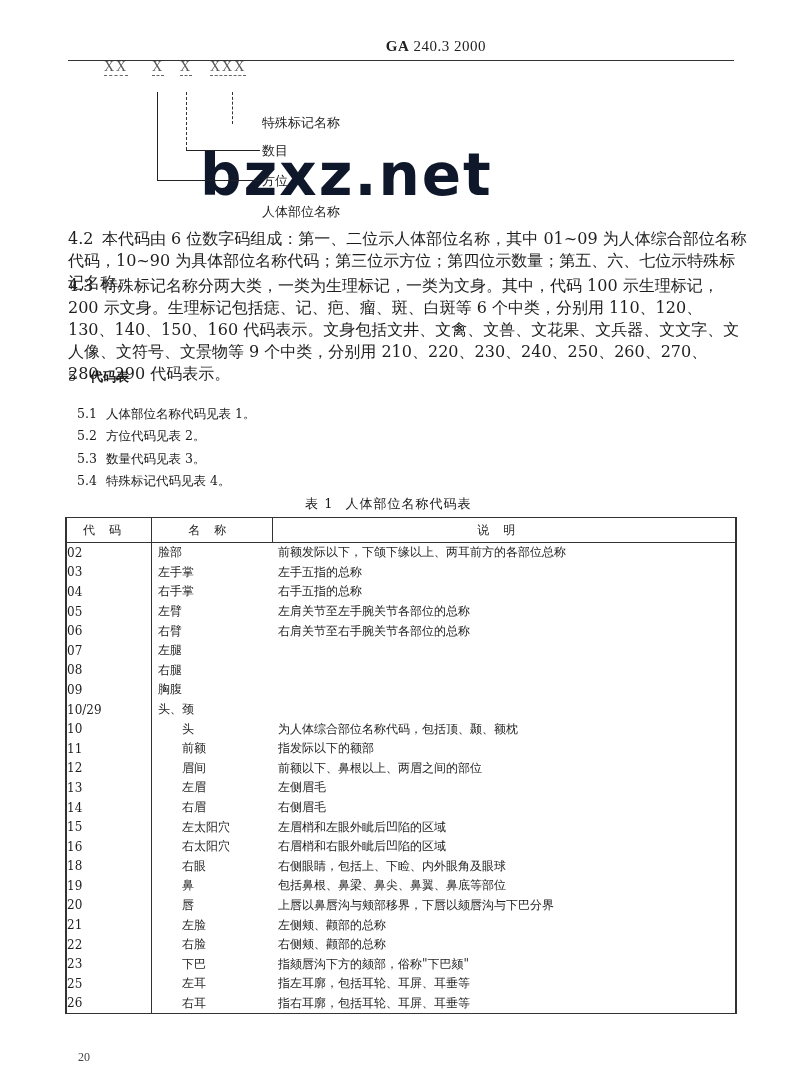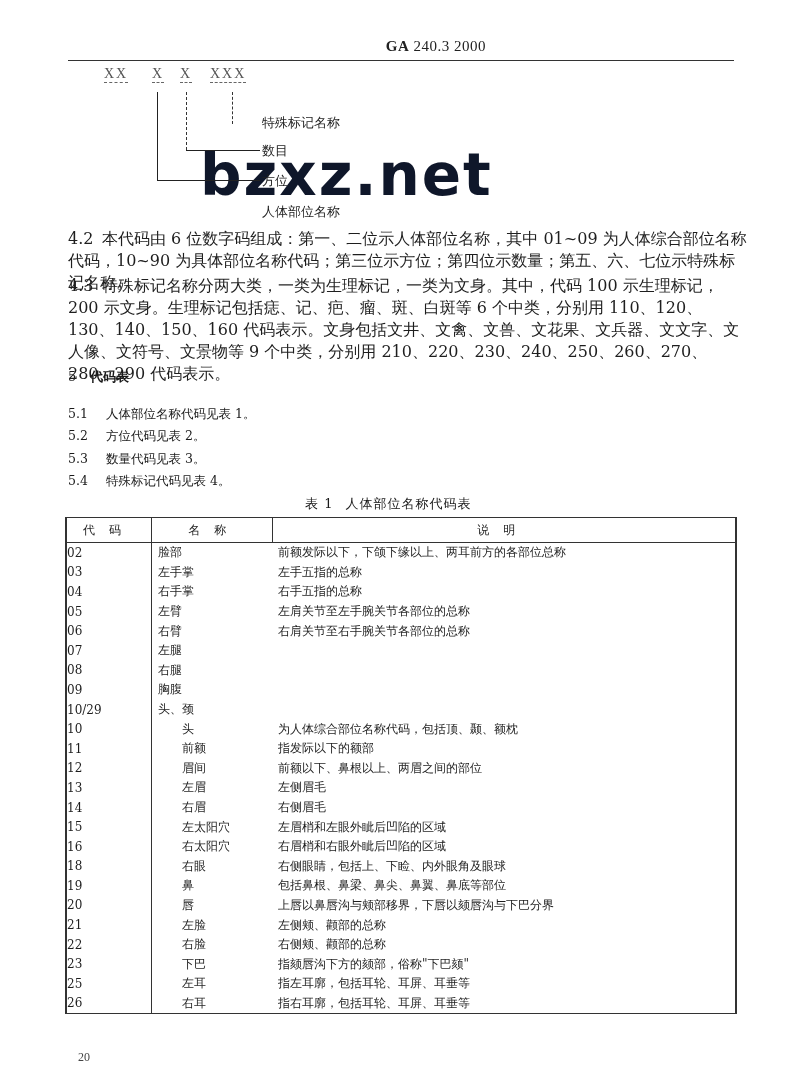--- a/index.html
+++ b/index.html
@@ -14,21 +14,21 @@
   }
   .page-header .std-code {
     position: absolute; right: 248px; top: 2px;
     font-family: "Liberation Serif", serif; font-size: 15px; letter-spacing: 0.5px; color: #222;
   }
   .page-header .std-code b { font-weight: bold; }
 
   
   .diagram { position: absolute; left: 0; top: 0; width: 800px; height: 230px; }
   .code-slot {
-    position: absolute; top: 66px; font-family: "Liberation Serif", serif; font-size: 14px; color: #555;
+    position: absolute; top: 59px; font-family: "Liberation Serif", serif; font-size: 14px; color: #555;
     letter-spacing: 2px; border-bottom: 1px dashed #666; line-height: 16px;
   }
   .vline { position: absolute; border-left: 1px solid #222; }
   .vline.dash { border-left: 1px dashed #333; }
   .hline { position: absolute; border-top: 1px solid #222; }
   .diag-label { position: absolute; font-size: 13px; color: #1e1e1e; }
 
   .watermark {
     position: absolute; left: 200px; top: 140px;
     font-family: "DejaVu Sans", sans-serif; font-weight: bold; font-size: 58px;
@@ -37,21 +37,21 @@
   .diagram .diag-label, .diagram .vline, .diagram .hline { z-index: 1; }
 
   .para {
     position: absolute; left: 68px; width: 680px; font-size: 16px; line-height: 22px; color: #1e1e1e;
     z-index: 1;
   }
   .para .num { display: inline-block; width: 34px; }
   .section-title { position: absolute; left: 68px; top: 368px; font-size: 13px; font-weight: bold; }
   .section-title .num { display: inline-block; width: 22px; font-weight: normal; }
   .refs { position: absolute; left: 68px; top: 403px; font-size: 12.5px; line-height: 22.3px; }
-  .refs .num { display: inline-block; width: 38px; }
+  .refs .num { display: inline-block; width: 38px; text-align: center; }
 
   .table-caption {
     position: absolute; left: 305px; top: 495px; font-size: 13px; letter-spacing: 1px;
   }
   .table-caption .tnum { margin-right: 12px; }
 
   table.codes {
     position: absolute; left: 65px; top: 517px; width: 672px;
     border-collapse: collapse; font-size: 12px; color: #1e1e1e;
   }

